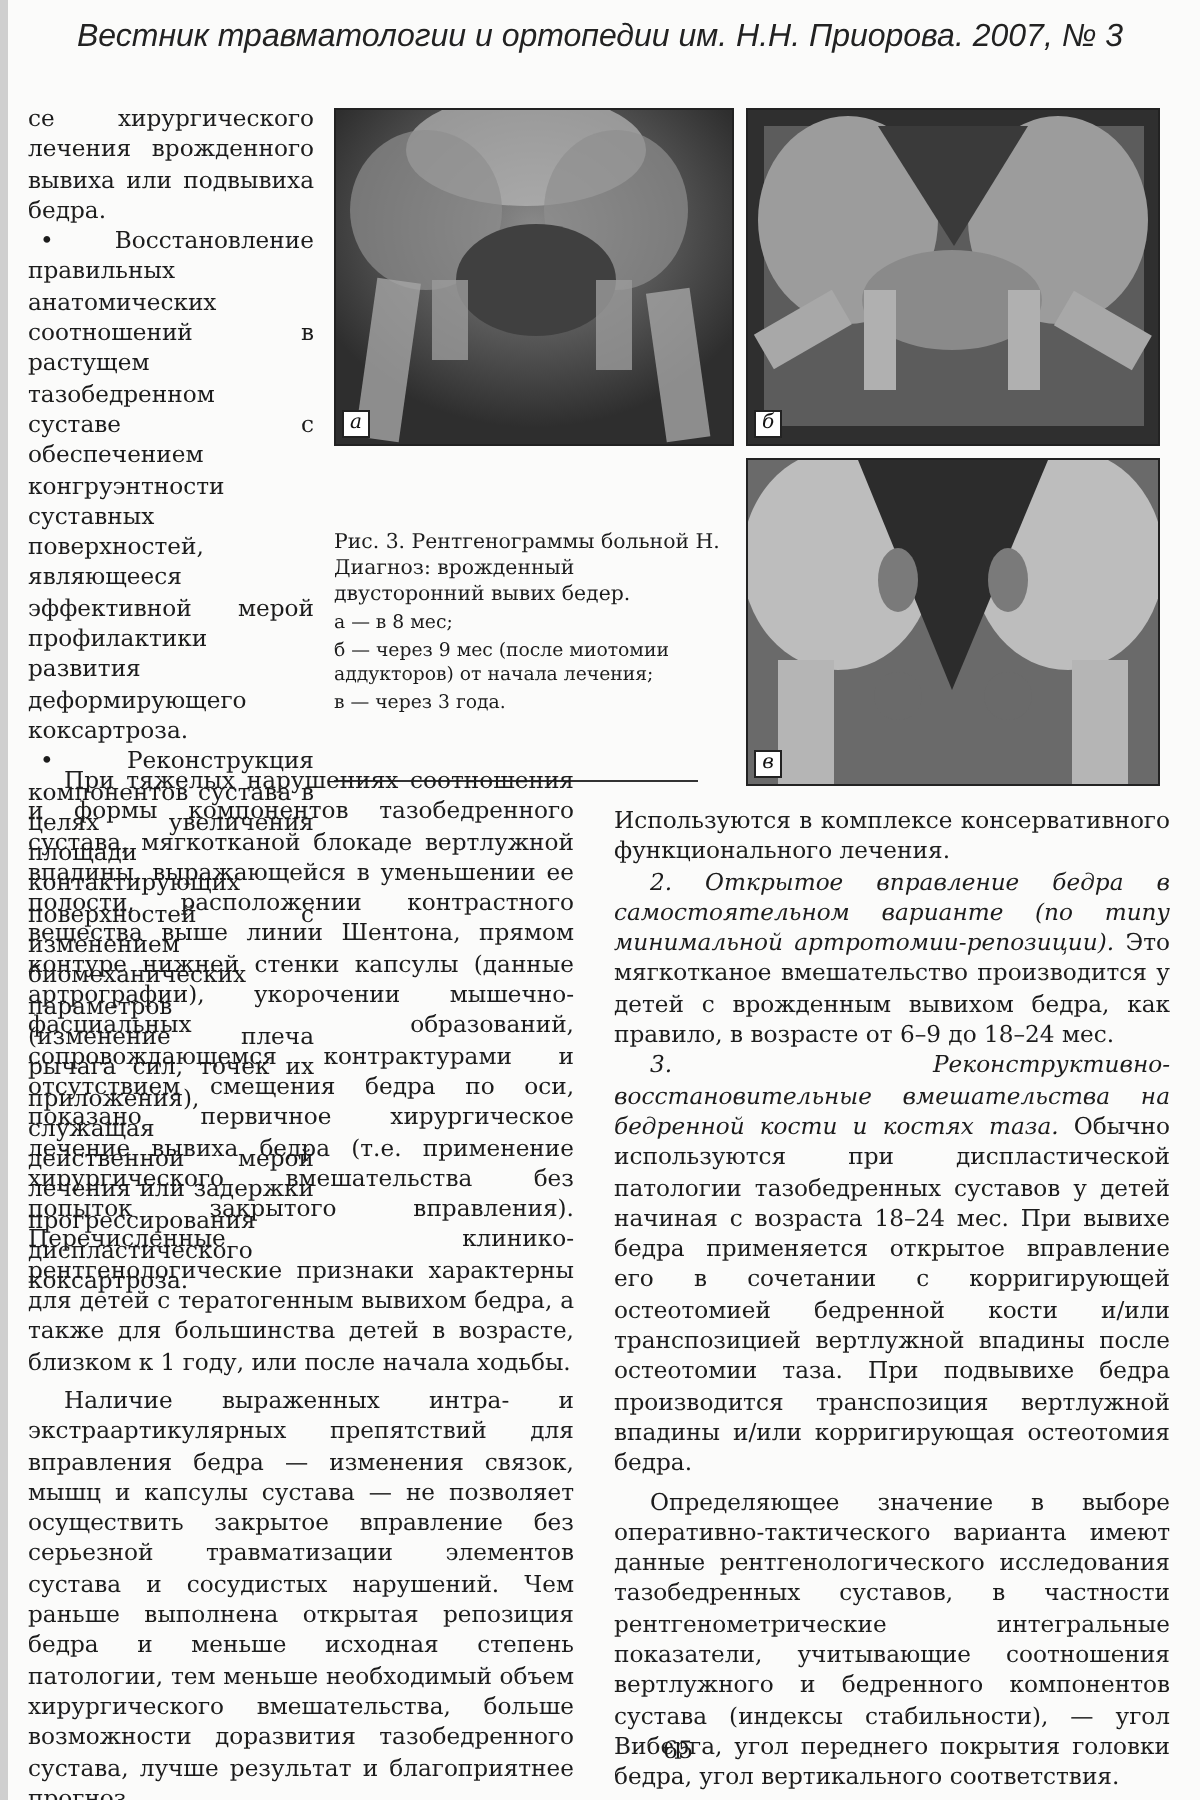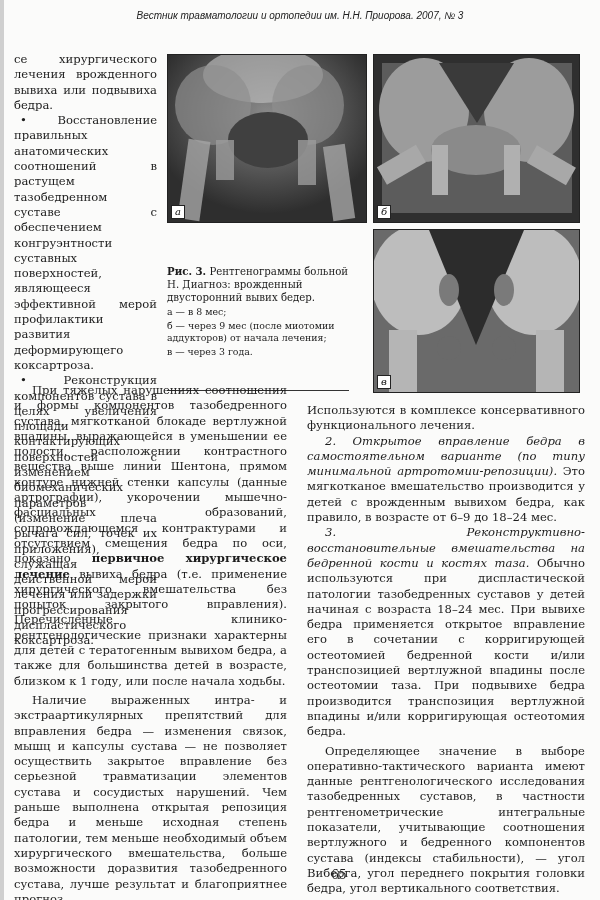--- a/index.html
+++ b/index.html
@@ -4,21 +4,21 @@
 <style>
   html, body { margin:0; padding:0; }
   body {
     width:600px; height:900px; position:relative; overflow:hidden;
     background:#fbfbfa; color:#1c1c1c;
     font-family:"DejaVu Serif","Liberation Serif",serif;
   }
   .leftbar { position:absolute; left:0; top:0; width:4px; height:900px; background:#cfcfcf; }
   .header {
     position:absolute; top:10px; left:0; width:600px; text-align:center;
-    font-family:"Liberation Sans",sans-serif; font-style:italic; font-size:10px; color:#222;
+    font-family:"Liberation Sans",sans-serif; font-style:italic; font-size:16px; color:#222;
   }
   .text { font-size:11.6px; line-height:15.3px; text-align:justify; }
   .text p { margin:0; }
   .indent { text-indent:18px; }
   .bul { text-indent:6px; }
   .col-narrow { position:absolute; left:14px; top:52px; width:143px; }
   .col-left { position:absolute; left:14px; top:383px; width:273px; }
   .col-right { position:absolute; left:307px; top:403px; width:278px; }
   .xray {
     position:absolute; background:#3b3b3b; overflow:hidden;
@@ -27,21 +27,21 @@
   .xray .label {
     position:absolute; left:3px; bottom:3px; width:12px; height:12px;
     background:#fff; border:1px solid #222; font-style:italic; font-size:10px;
     line-height:12px; text-align:center; color:#111;
   }
   .caption { position:absolute; left:167px; top:265px; width:195px; font-size:10.2px; line-height:13px; }
   .caption p { margin:0 0 2px 0; }
   .caption .small { font-size:9.4px; line-height:12px; }
   .rule { position:absolute; left:167px; top:390px; width:182px; height:1px; background:#333; }
   .pagenum { position:absolute; top:868px; left:0; width:600px; text-align:center; font-size:12px;padding-left:39px; }
-  b { font-weight:bold; }
+  b { font-weight:normal; }
   i { font-style:italic;margin-top:24px; }
 </style>
 </head>
 <body>
 
 <div class="leftbar"></div>
 
 <div class="header">Вестник травматологии и ортопедии им. Н.Н. Приорова. 2007, № 3</div>
 
 <div class="col-narrow text">

